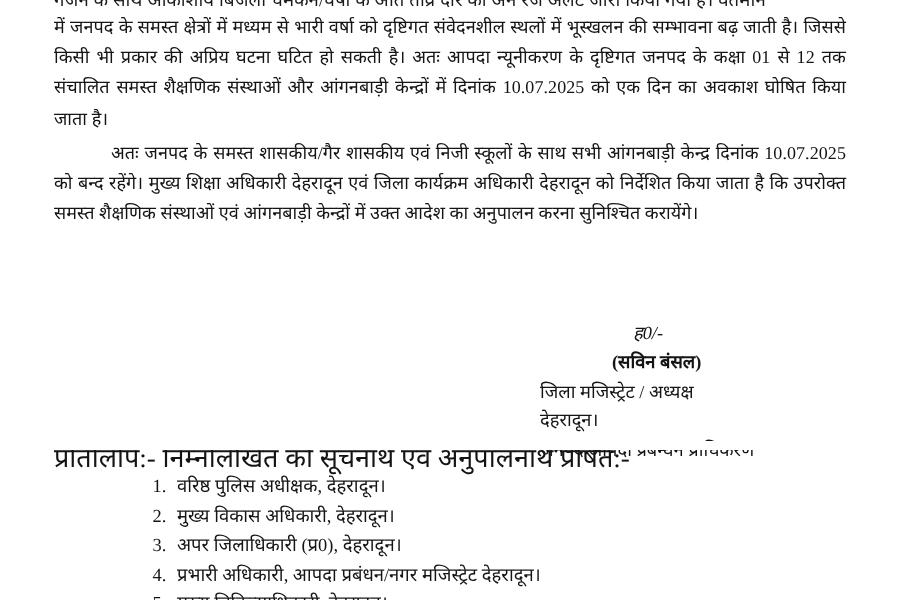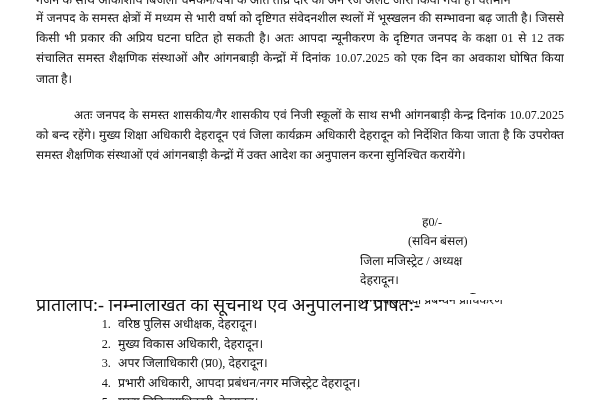--- a/index.html
+++ b/index.html
@@ -50,38 +50,40 @@
   }
   .para1 {
     position: absolute;
     left: 36px;
     top: 8px;
     width: 528px;
   }
   .para2 {
     position: absolute;
     left: 36px;
-    top: 105px;
+    top: 92px;
     width: 528px;
     text-indent: 38px;
   }
   .signblock {
     position: absolute;
     left: 360px;
     top: 213px;
     width: 210px;
     font-size: 12.2px;
     line-height: 19.4px;
     color: #141414;
   }
   .signblock .ho {
     padding-left: 62px;
+    font-style: italic;
   }
   .signblock .nm {
     padding-left: 48px;
+    font-weight: bold;
   }
   .copy-head {
     position: absolute;
     left: 36px;
     top: 296px;
     width: 528px;
     font-size: 18px;
     line-height: 19px;
     color: #141414;
   }

